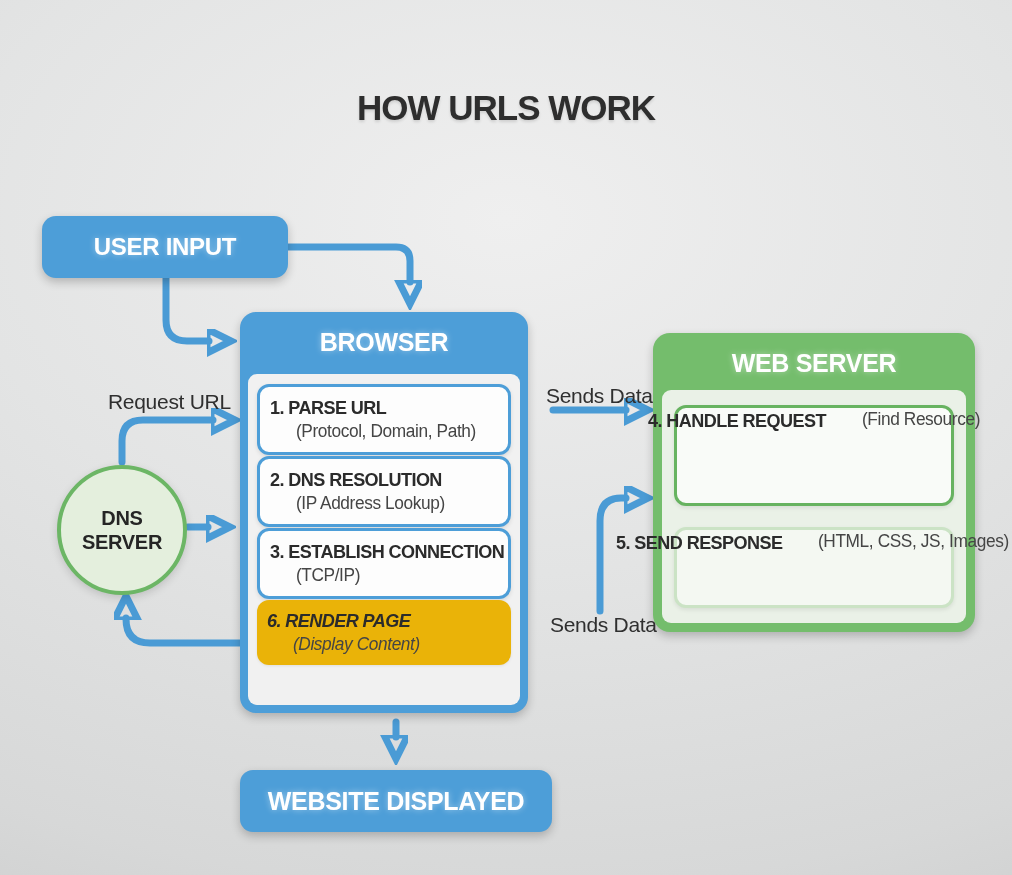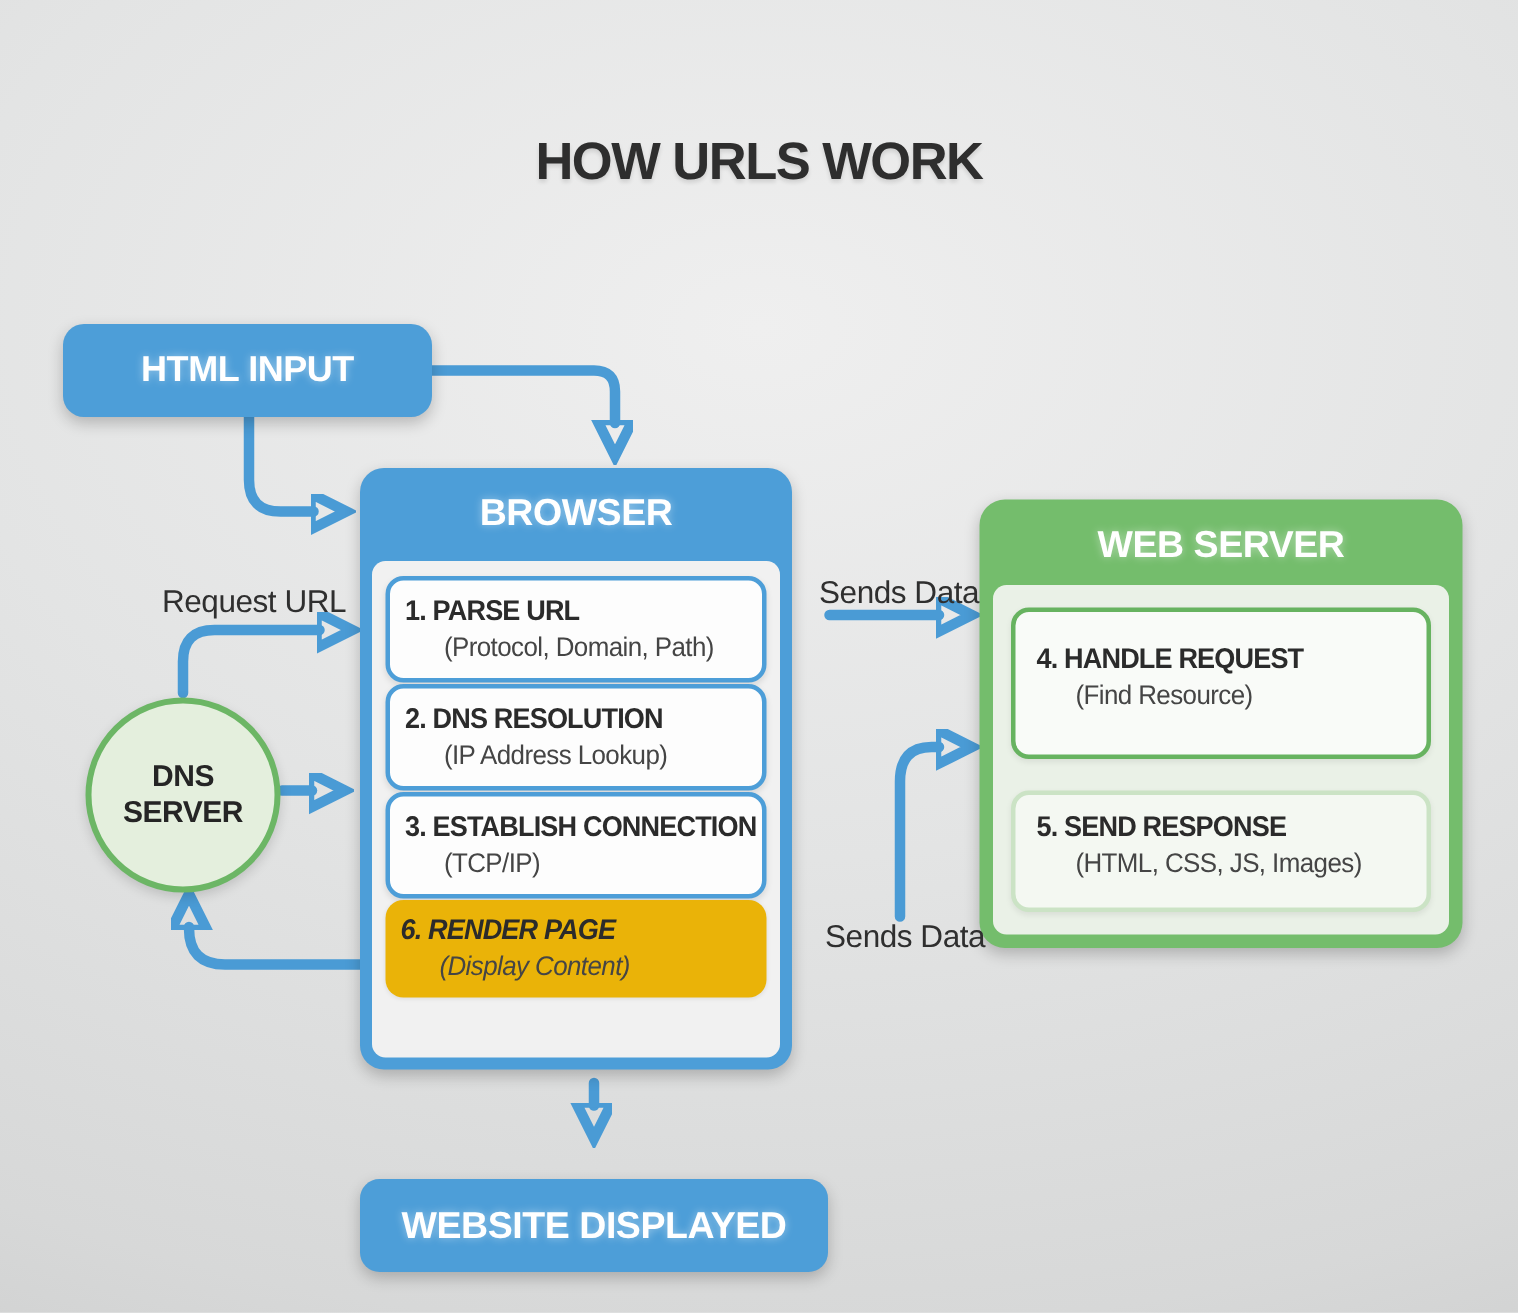--- a/index.html
+++ b/index.html
@@ -69,42 +69,41 @@
     background:#74bd6c;box-shadow:0 4px 10px rgba(0,0,0,0.22);
   }
   .web-server .panel{
     position:absolute;left:9px;right:9px;top:57px;bottom:9px;
     background:#eaf1e7;border-radius:9px;
     display:flex;flex-direction:column;gap:21px;padding:15px 12px;
     box-sizing:border-box;
   }
   .gcard{
     border-radius:12px;box-sizing:border-box;
-    display:flex;flex-direction:column;justify-content:center;
+    display:flex;flex-direction:row;justify-content:center;
     padding:0 8px 8px 14px;
     box-shadow:0 2px 4px rgba(0,0,0,0.08);
   }
   .gcard.strong{height:104px;background:#f9fbf8;border:3px solid #67b360;}
   .gcard.light{height:84px;background:#f4f8f2;border:3px solid #cbe3c5;}
 
   .dns{
     position:absolute;left:57px;top:465px;width:130px;height:130px;
     border-radius:50%;background:#e4efdd;border:4px solid #6cb665;
     box-sizing:border-box;
     display:flex;align-items:center;justify-content:center;text-align:center;
     font-size:20px;font-weight:bold;color:#252525;line-height:1.2;letter-spacing:-0.3px;
     box-shadow:0 3px 8px rgba(0,0,0,0.15);
     padding:0 18px;
   }
   .website{
     left:240px;top:770px;width:312px;height:62px;border-radius:13px;
     display:flex;align-items:center;justify-content:center;
     font-size:25px;font-weight:bold;letter-spacing:-0.3px;
     text-shadow:0 0 6px rgba(255,255,255,0.45);
-    margin-top:16px;
   }
   .edge-label{
     position:absolute;font-size:21px;color:#2f2f2f;letter-spacing:-0.3px;
     text-align:center;white-space:nowrap;
   }
   .lbl-request-url{left:108px;top:390px;width:120px;}
   .lbl-sends-top{left:546px;top:384px;width:98px;}
   .lbl-sends-bottom{left:550px;top:613px;width:104px;}
 </style>
 </head>
@@ -124,21 +123,21 @@
     <path d="M166,274 V320 Q166,341 187,341 H209" marker-end="url(#ah)"></path>
     <path d="M122,462 V441 Q122,420 143,420 H213" marker-end="url(#ah)"></path>
     <path d="M188,527 H208" marker-end="url(#ah)"></path>
     <path d="M246,643 H150 Q126,643 126,619 V618" marker-end="url(#ah)"></path>
     <path d="M553,410 H626" marker-end="url(#ah)"></path>
     <path d="M600,611 V521 Q600,498 621,498 H626" marker-end="url(#ah)"></path>
     <path d="M396,722 V737" marker-end="url(#ah)"></path>
   </svg>
 
   <div class="bluebox user-input">
-    <span>HTML INPUT</span>
+    <span>USER INPUT</span>
   </div>
 
   <div class="bluebox browser">
     <div class="box-header">BROWSER</div>
     <div class="panel">
       <div class="card">
         <div class="card-title">1. PARSE URL</div>
         <div class="card-sub">(Protocol, Domain, Path)</div>
       </div>
       <div class="card">

